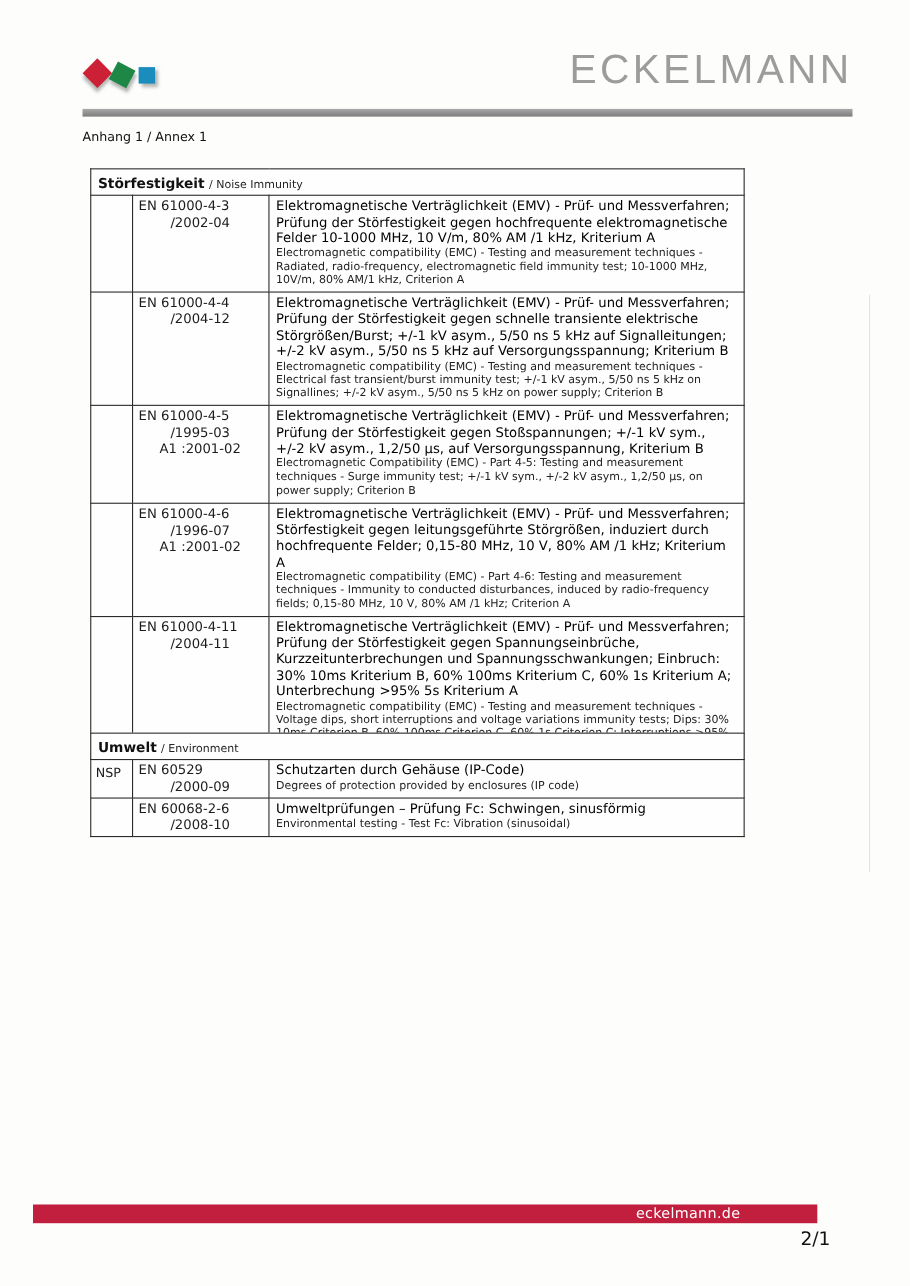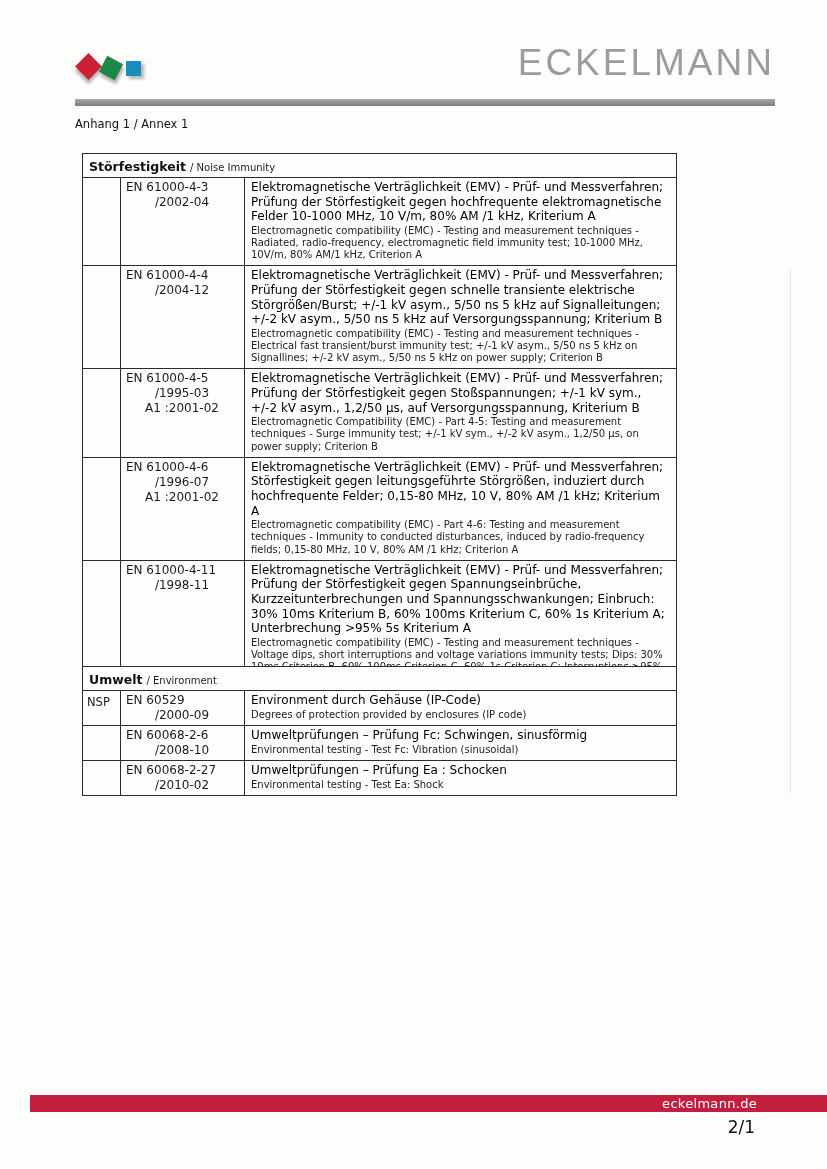--- a/index.html
+++ b/index.html
@@ -29,21 +29,21 @@
   .title-en { font-size:10px; color:#222; margin-left:4px; }
   .tag-cell { width:38px; padding:4px 2px 2px 4px; font-size:11.5px; }
   .std-cell { width:124px; padding:2px 4px 2px 5px; }
   .std-no { font-size:12px; line-height:15px; white-space:nowrap; }
   .std-dates { font-size:12px; line-height:15px; text-align:center; white-space:pre-line; padding-right:2px; }
   .desc-cell { padding:2px 6px 4px 6px; }
   .desc-de { font-size:12px; line-height:14.6px; color:#000000; }
   .desc-en { font-size:10px; line-height:12.2px; color:#212121; margin-top:1px; }
 
   
-  .footer-bar { position:absolute; left:30px; top:1095px; width:797px; height:17px; background:#c21f3f; }
+  .footer-bar { position:absolute; left:30px; top:1095px; width:713px; height:17px; background:#c21f3f; }
   .footer-url { position:absolute; right:70px; top:1px; font-size:13px; color:#ffffff; letter-spacing:.3px; }
   .page-number { position:absolute; right:72px; top:1117px; font-size:17px; color:#111; }
 
   .scan-artifact { position:absolute; left:790px; top:268px; width:1px; height:525px; background:#e3e3e1; }
 </style>
 </head>
 <body>
 
 <div class="page">
 
@@ -111,21 +111,21 @@
       </td>
       <td class="desc-cell">
         <div class="desc-de">Elektromagnetische Verträglichkeit (EMV) - Prüf- und Messverfahren; Störfestigkeit gegen leitungsgeführte Störgrößen, induziert durch hochfrequente Felder; 0,15-80 MHz, 10 V, 80% AM /1 kHz; Kriterium A</div>
         <div class="desc-en">Electromagnetic compatibility (EMC) - Part 4-6: Testing and measurement techniques - Immunity to conducted disturbances, induced by radio-frequency fields; 0,15-80 MHz, 10 V, 80% AM /1 kHz; Criterion A</div>
       </td>
     </tr>
     <tr>
       <td class="tag-cell"></td>
       <td class="std-cell">
         <div class="std-no">EN 61000-4-11</div>
-        <div class="std-dates">/1998-11</div>
+        <div class="std-dates">/2004-11</div>
       </td>
       <td class="desc-cell">
         <div class="desc-de">Elektromagnetische Verträglichkeit (EMV) - Prüf- und Messverfahren; Prüfung der Störfestigkeit gegen Spannungseinbrüche, Kurzzeitunterbrechungen und Spannungsschwankungen; Einbruch: 30% 10ms Kriterium B, 60% 100ms Kriterium C, 60% 1s Kriterium A; Unterbrechung &gt;95% 5s Kriterium A</div>
         <div class="desc-en">Electromagnetic compatibility (EMC) - Testing and measurement techniques - Voltage dips, short interruptions and voltage variations immunity tests; Dips: 30% 10ms Criterion B, 60% 100ms Criterion C, 60% 1s Criterion C; Interruptions &gt;95% 5s Criterion C</div>
       </td>
     </tr>
   </tbody>
     </table>
 
   <table class="std-table t2">
@@ -140,44 +140,33 @@
         <span class="title-de">Umwelt</span><span class="title-en">/ Environment</span>
       </td>
     </tr>
     <tr>
       <td class="tag-cell">NSP</td>
       <td class="std-cell">
         <div class="std-no">EN 60529</div>
         <div class="std-dates">/2000-09</div>
       </td>
       <td class="desc-cell">
-        <div class="desc-de">Environment durch Gehäuse (IP-Code)</div>
+        <div class="desc-de">Schutzarten durch Gehäuse (IP-Code)</div>
         <div class="desc-en">Degrees of protection provided by enclosures (IP code)</div>
       </td>
     </tr>
     <tr>
       <td class="tag-cell"></td>
       <td class="std-cell">
         <div class="std-no">EN 60068-2-6</div>
         <div class="std-dates">/2008-10</div>
       </td>
       <td class="desc-cell">
         <div class="desc-de">Umweltprüfungen – Prüfung Fc: Schwingen, sinusförmig</div>
         <div class="desc-en">Environmental testing - Test Fc: Vibration (sinusoidal)</div>
-      </td>
-    </tr>
-    <tr>
-      <td class="tag-cell"></td>
-      <td class="std-cell">
-        <div class="std-no">EN 60068-2-27</div>
-        <div class="std-dates">/2010-02</div>
-      </td>
-      <td class="desc-cell">
-        <div class="desc-de">Umweltprüfungen – Prüfung Ea : Schocken</div>
-        <div class="desc-en">Environmental testing - Test Ea: Shock</div>
       </td>
     </tr>
   </tbody>
     </table>
 
   <div class="scan-artifact"></div>
 
   <div class="footer-bar">
     <span class="footer-url">eckelmann.de</span>
   </div>

